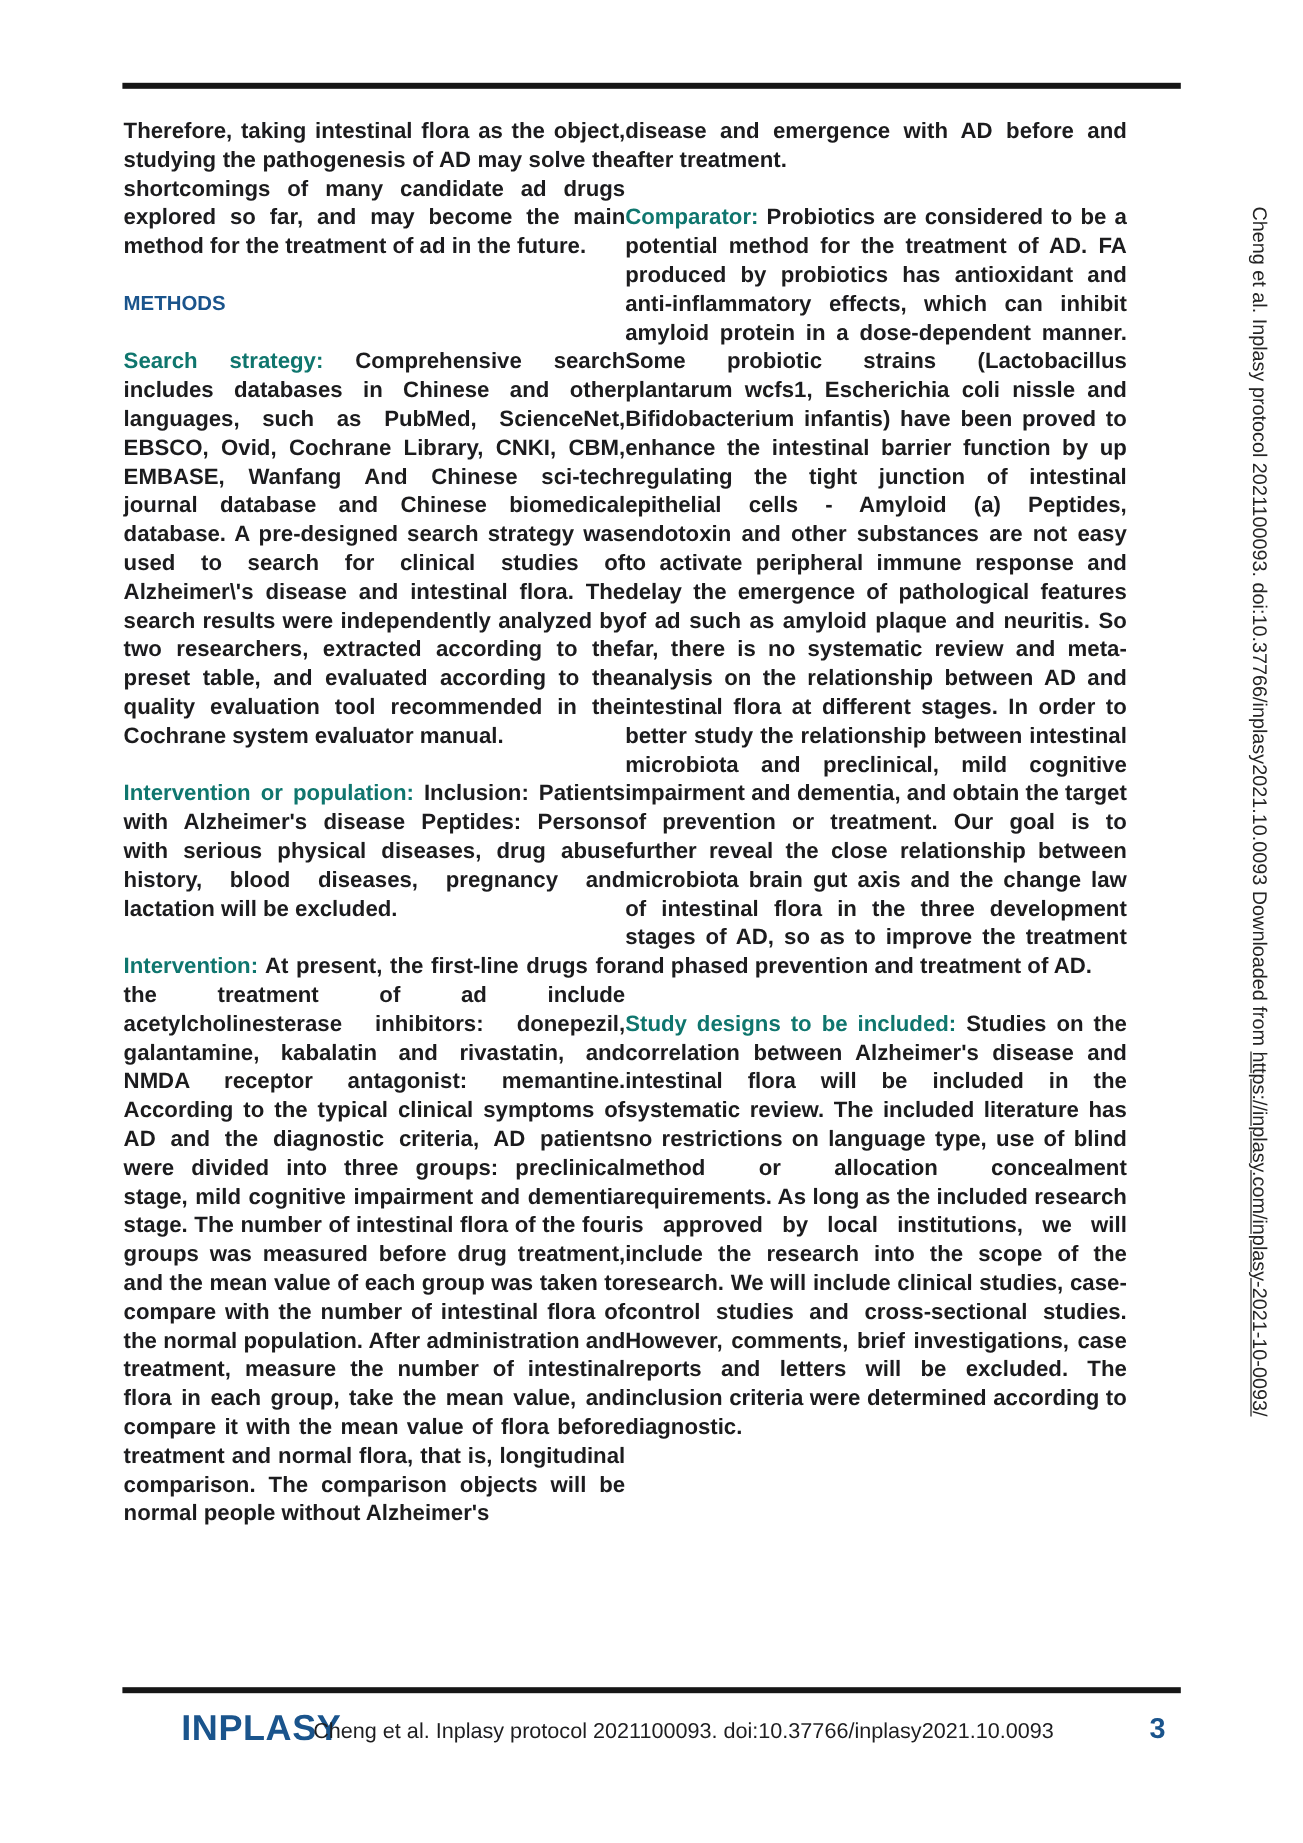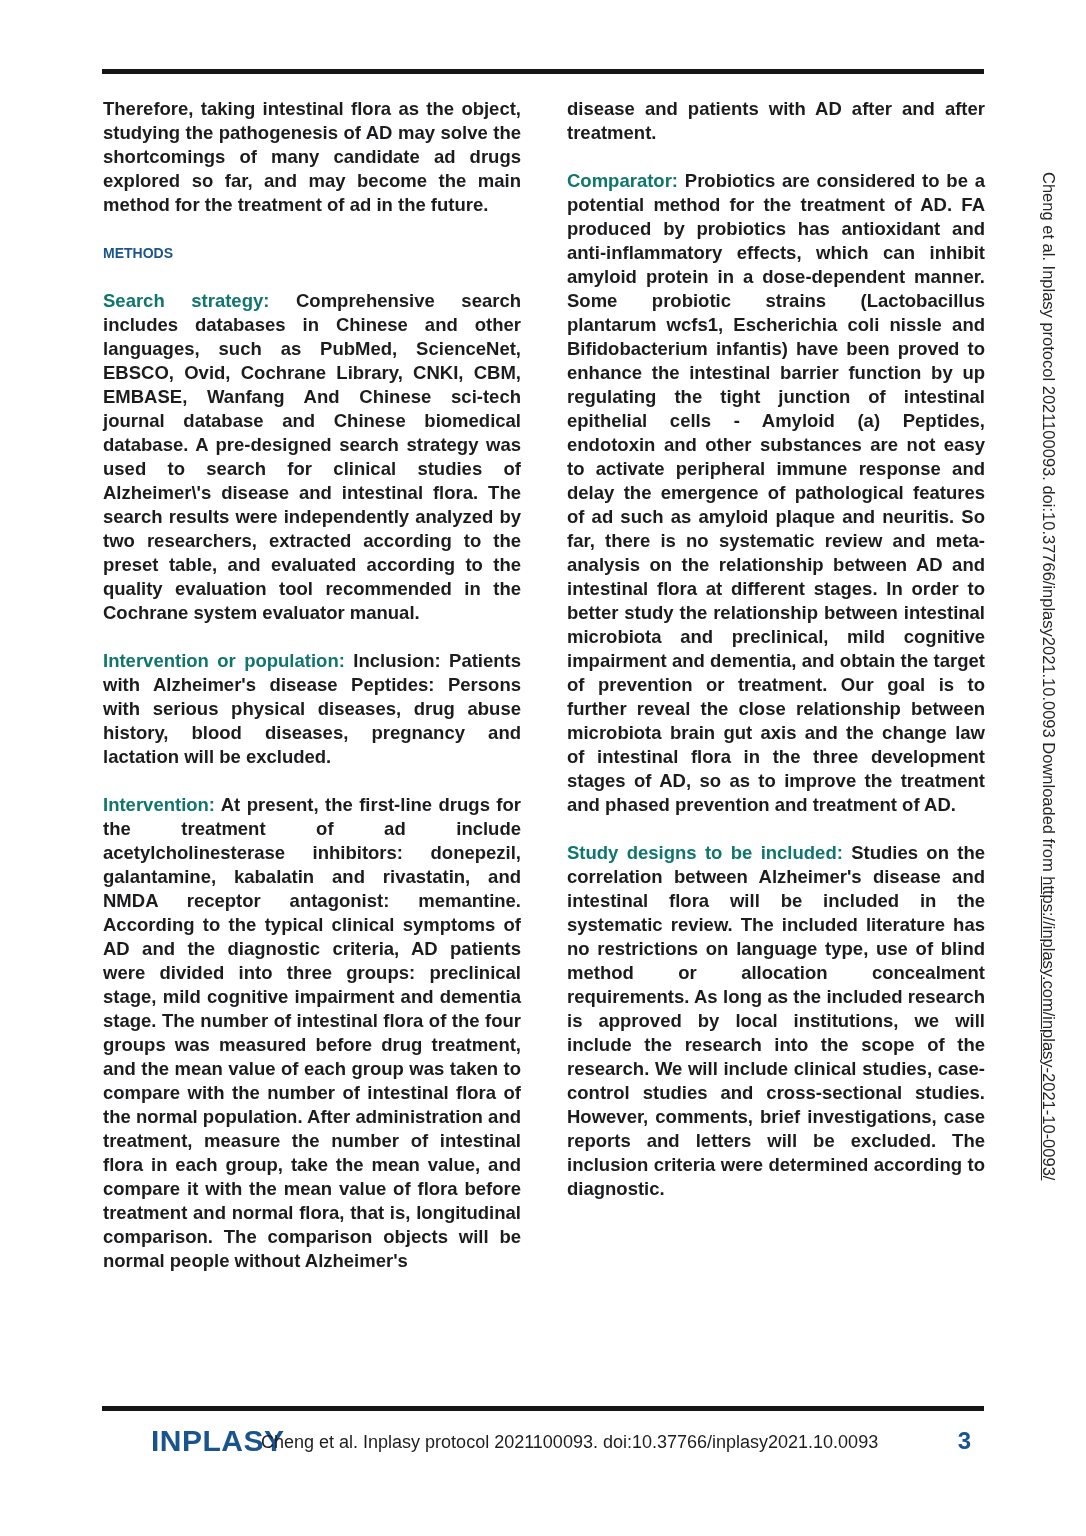--- a/index.html
+++ b/index.html
@@ -19,34 +19,33 @@
   }
   .rule.top { top: 69px; }
   .rule.bottom { top: 1406px; }
 
   .columns {
     position: absolute;
     left: 103px;
     top: 97px;
     width: 882px;
     display: flex;
-    gap: 46px;
   }
   .col {
     width: 418px;
     color: #1c1c1e;
     font-size: 18.5px;
     font-weight: 700;
     line-height: 24px;
     text-align: justify;
   }
   .para { margin: 0 0 24px 0; }
   .para:last-child { margin-bottom: 0; }
   h2.heading {
-    font-size: 14px;
+    font-size: 17px;
     line-height: 24px;
     margin: 0 0 24px 0;
     color: #1a548c;
     text-align: left;
   }
   .label { color: #0f766e; }
 
   .sidebar-text {
     position: absolute;
     left: 1061px;
@@ -100,21 +99,21 @@
 
 <div class="columns">
   <div class="col">
     <p class="para">Therefore, taking intestinal flora as the object, studying the pathogenesis of AD may solve the shortcomings of many candidate ad drugs explored so far, and may become the main method for the treatment of ad in the future.</p>
     <h2 class="heading">METHODS</h2>
     <p class="para"><span class="label">Search strategy:</span> <span>Comprehensive search includes databases in Chinese and other languages, such as PubMed, ScienceNet, EBSCO, Ovid, Cochrane Library, CNKI, CBM, EMBASE, Wanfang And Chinese sci-tech journal database and Chinese biomedical database. A pre-designed search strategy was used to search for clinical studies of Alzheimer\'s disease and intestinal flora. The search results were independently analyzed by two researchers, extracted according to the preset table, and evaluated according to the quality evaluation tool recommended in the Cochrane system evaluator manual.</span></p>
     <p class="para"><span class="label">Intervention or population:</span> <span>Inclusion: Patients with Alzheimer's disease Peptides: Persons with serious physical diseases, drug abuse history, blood diseases, pregnancy and lactation will be excluded.</span></p>
     <p class="para"><span class="label">Intervention:</span> <span>At present, the first-line drugs for the treatment of ad include acetylcholinesterase inhibitors: donepezil, galantamine, kabalatin and rivastatin, and NMDA receptor antagonist: memantine. According to the typical clinical symptoms of AD and the diagnostic criteria, AD patients were divided into three groups: preclinical stage, mild cognitive impairment and dementia stage. The number of intestinal flora of the four groups was measured before drug treatment, and the mean value of each group was taken to compare with the number of intestinal flora of the normal population. After administration and treatment, measure the number of intestinal flora in each group, take the mean value, and compare it with the mean value of flora before treatment and normal flora, that is, longitudinal comparison. The comparison objects will be normal people without Alzheimer's</span></p>
   </div>
   <div class="col">
-    <p class="para">disease and patients with AD after and after treatment.</p>
+    <p class="para">disease and emergence with AD before and after treatment.</p>
     <p class="para"><span class="label">Comparator:</span> <span>Probiotics are considered to be a potential method for the treatment of AD. FA produced by probiotics has antioxidant and anti-inflammatory effects, which can inhibit amyloid protein in a dose-dependent manner. Some probiotic strains (Lactobacillus plantarum wcfs1, Escherichia coli nissle and Bifidobacterium infantis) have been proved to enhance the intestinal barrier function by up regulating the tight junction of intestinal epithelial cells - Amyloid (a) Peptides, endotoxin and other substances are not easy to activate peripheral immune response and delay the emergence of pathological features of ad such as amyloid plaque and neuritis. So far, there is no systematic review and meta-analysis on the relationship between AD and intestinal flora at different stages. In order to better study the relationship between intestinal microbiota and preclinical, mild cognitive impairment and dementia, and obtain the target of prevention or treatment. Our goal is to further reveal the close relationship between microbiota brain gut axis and the change law of intestinal flora in the three development stages of AD, so as to improve the treatment and phased prevention and treatment of AD.</span></p>
     <p class="para"><span class="label">Study designs to be included:</span> <span>Studies on the correlation between Alzheimer's disease and intestinal flora will be included in the systematic review. The included literature has no restrictions on language type, use of blind method or allocation concealment requirements. As long as the included research is approved by local institutions, we will include the research into the scope of the research. We will include clinical studies, case-control studies and cross-sectional studies. However, comments, brief investigations, case reports and letters will be excluded. The inclusion criteria were determined according to diagnostic.</span></p>
   </div>
 </div>
 
 <div class="sidebar-text"><span>Cheng et al. Inplasy protocol 2021100093. doi:10.37766/inplasy2021.10.0093 Downloaded from </span><span class="link">https://inplasy.com/inplasy-2021-10-0093/</span></div>
 
 <div class="rule bottom"></div>
 
 <div class="footer-logo">INPLASY</div>

